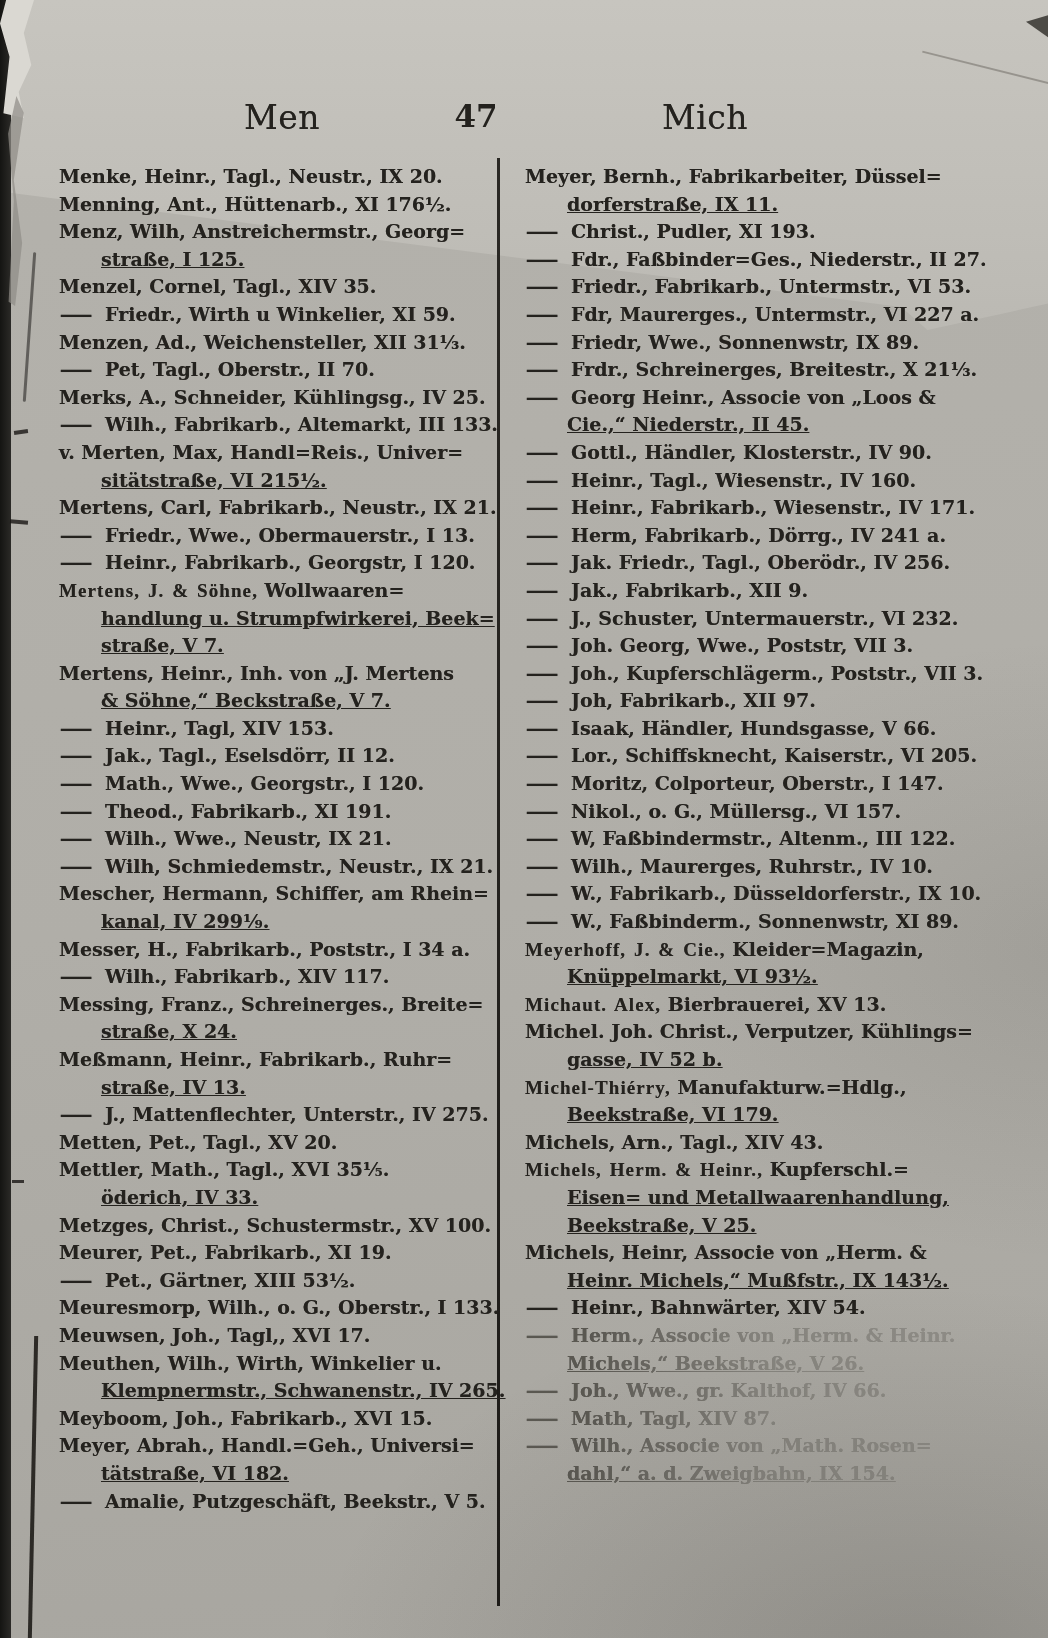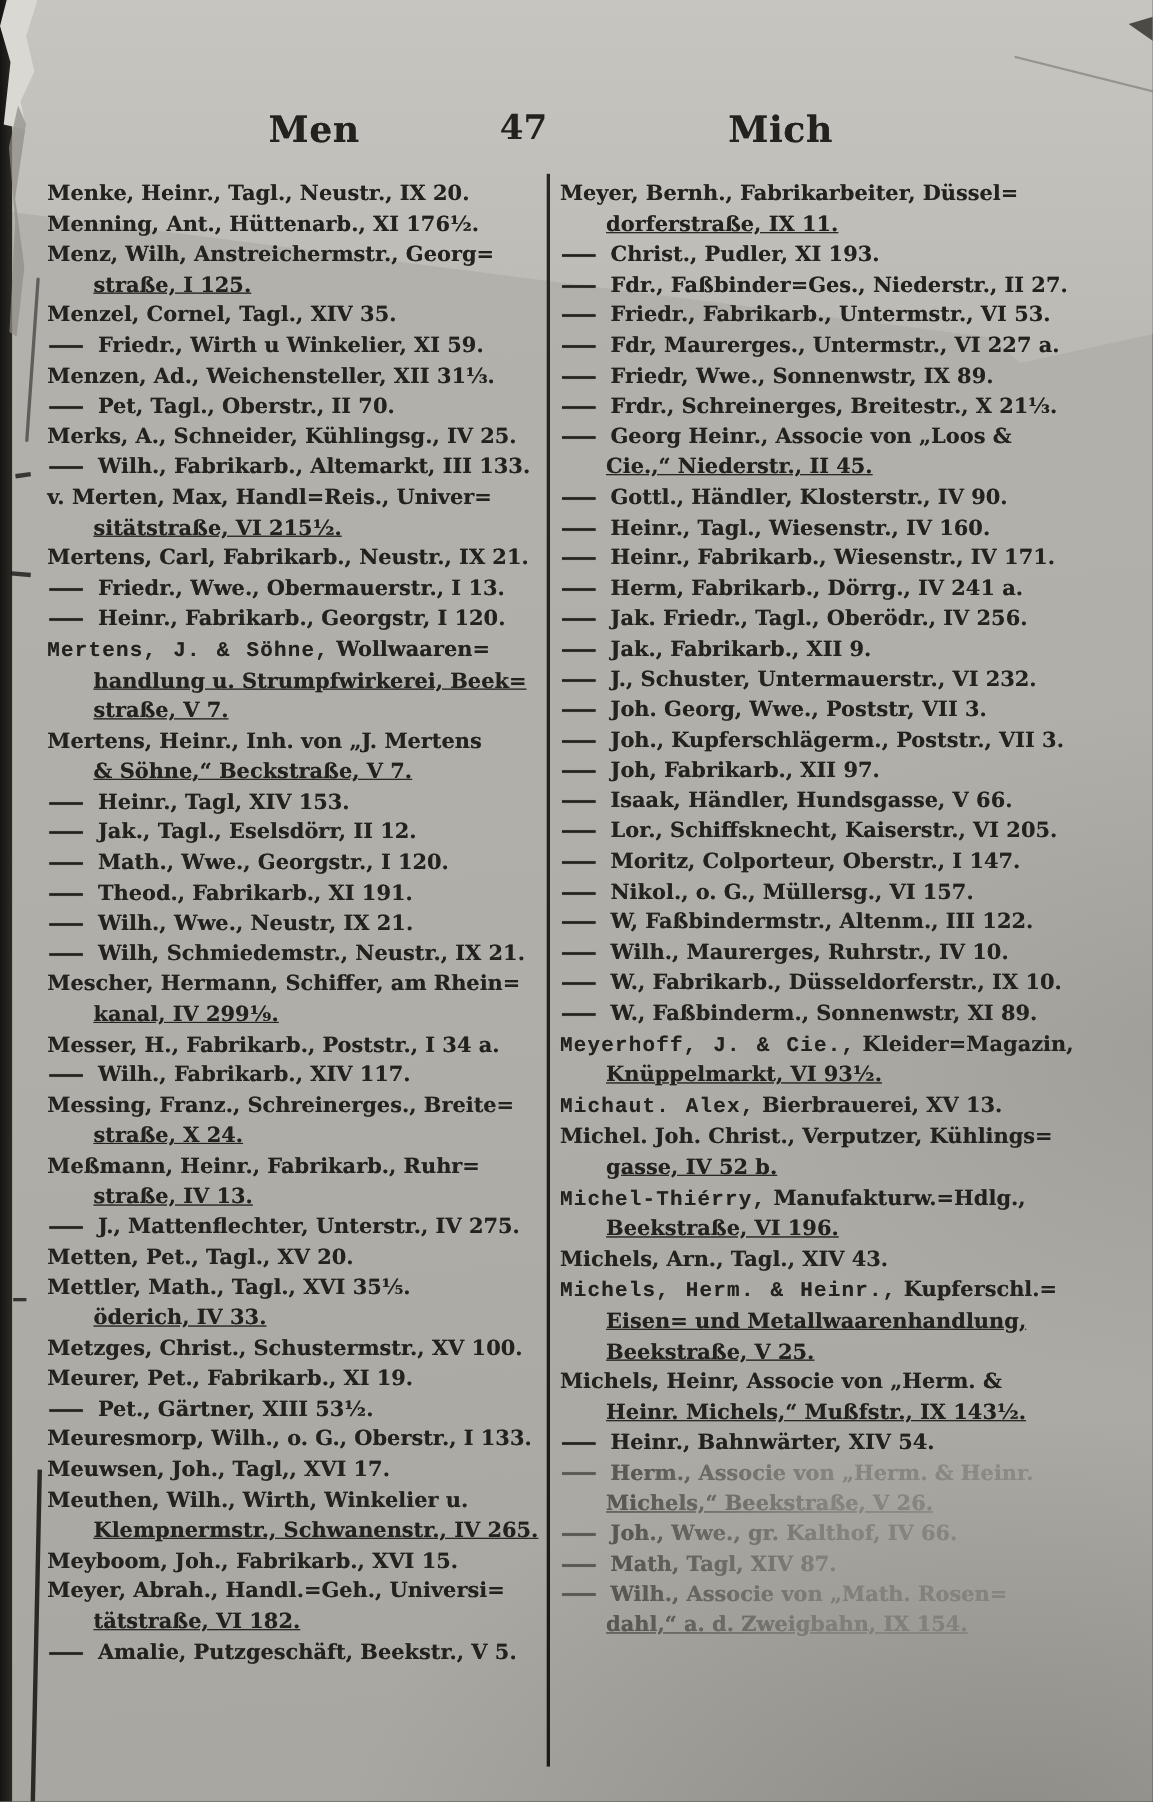--- a/index.html
+++ b/index.html
@@ -23,35 +23,35 @@
     clip-path:polygon(18% 0,100% 0,70% 28%,92% 55%,55% 78%,70% 100%,10% 96%,28% 48%,0 20%);}
   .torn2{position:absolute;left:6px;top:96px;width:26px;height:210px;background:#8e8c86;
     clip-path:polygon(40% 0,68% 8%,30% 40%,62% 70%,35% 100%,10% 98%,30% 50%,8% 18%);opacity:.7;}
   .squiggle{position:absolute;left:28px;top:252px;width:3px;height:150px;background:rgba(30,28,25,.55);transform:rotate(4deg);border-radius:2px;}
   .spine-line{position:absolute;left:31px;top:1336px;width:4px;height:302px;background:rgba(22,20,17,.85);transform:rotate(1.2deg);}
   .mark{position:absolute;background:rgba(25,23,20,.8);}
   .crease-tr{position:absolute;left:920px;top:70px;width:160px;height:2px;background:rgba(95,92,85,.45);transform:rotate(14deg);}
   .notch-tr{position:absolute;right:-4px;top:14px;width:26px;height:26px;background:#4c4a45;clip-path:polygon(100% 0,0 30%,100% 100%);}
 
   .header{position:absolute;left:0;top:98px;width:100%;height:44px;color:var(--ink,#24221e);}
-  .hw{position:absolute;font-size:33px;font-weight:700;letter-spacing:.5px;text-shadow:0 0 .6px rgba(30,28,24,.7);}
+  .hw{position:absolute;font-size:33px;font-weight:400;letter-spacing:.5px;text-shadow:0 0 .6px rgba(30,28,24,.7);}
   #hw-left{left:244px;}
   #hw-right{left:662px;}
   .hn{position:absolute;left:450px;width:52px;text-align:center;font-size:31px;font-weight:700;}
 
   #divider{position:absolute;left:497px;top:158px;width:2.5px;height:1448px;background:linear-gradient(var(--divider,#2a2824),#1d1b18);}
 
   .col{position:absolute;top:163px;font-size:19px;line-height:27.6px;font-weight:700;
-       color:var(--ink,#24221e);text-shadow:0 0 .5px rgba(32,30,26,.55);}
+       color:var(--ink,#24221e);text-shadow:0 0 .5px rgba(32,30,26,.55);margin-left:16px;}
   #col-left{left:43px;width:452px;}
   #col-right{left:509px;width:462px;}
   .line{white-space:nowrap;}
   .cont{padding-left:42px;text-decoration:underline;}
   .dash{display:inline-block;width:46px;transform:scaleX(1.8);transform-origin:0 55%;}
-  .latin{font-family:Liberation Mono, monospace;font-weight:700;letter-spacing:1.1px;word-spacing:2px;}
+  .latin{font-family:Liberation Serif, serif;font-weight:700;letter-spacing:1.1px;word-spacing:2px;}
   .faded{
     color:#55534d;
     -webkit-mask-image:linear-gradient(90deg,rgba(0,0,0,.95) 14%,rgba(0,0,0,.42) 52%,rgba(0,0,0,.3) 100%);
     mask-image:linear-gradient(90deg,rgba(0,0,0,.95) 14%,rgba(0,0,0,.42) 52%,rgba(0,0,0,.3) 100%);
   }
 </style>
 </head>
 <body>
 
 <div id="canvas">
@@ -290,21 +290,21 @@
       </div>
       <div class="entry">
         <div class="line"><span class="latin">Michaut. Alex,</span> Bierbrauerei, XV 13.</div>
       </div>
       <div class="entry">
         <div class="line">Michel. Joh. Christ., Verputzer, Kühlings=</div>
         <div class="line cont">gasse, IV 52 b.</div>
       </div>
       <div class="entry">
         <div class="line"><span class="latin">Michel-Thiérry,</span> Manufakturw.=Hdlg.,</div>
-        <div class="line cont">Beekstraße, VI 196.</div>
+        <div class="line cont">Beekstraße, VI 179.</div>
       </div>
       <div class="entry">
         <div class="line">Michels, Arn., Tagl., XIV 43.</div>
       </div>
       <div class="entry">
         <div class="line"><span class="latin">Michels, Herm. &amp; Heinr.,</span> Kupferschl.=</div>
         <div class="line cont">Eisen= und Metallwaarenhandlung,</div>
         <div class="line cont">Beekstraße, V 25.</div>
       </div>
       <div class="entry">

